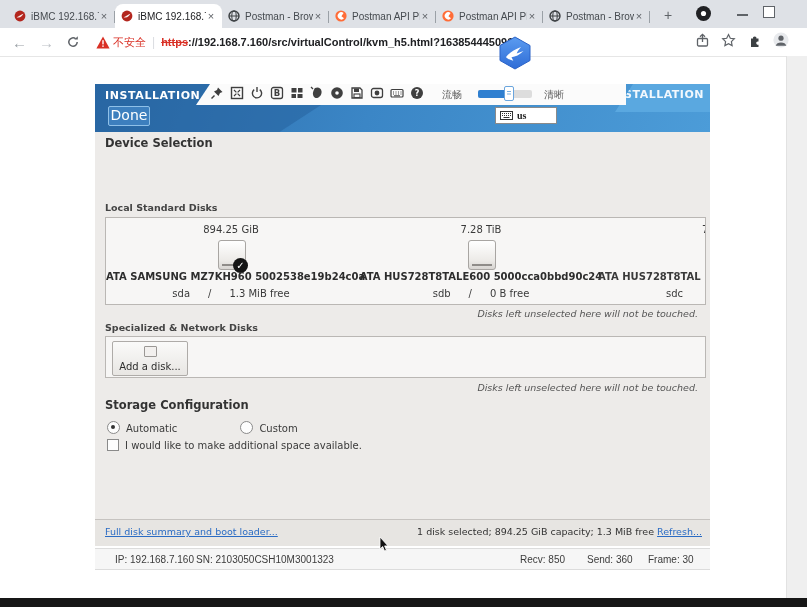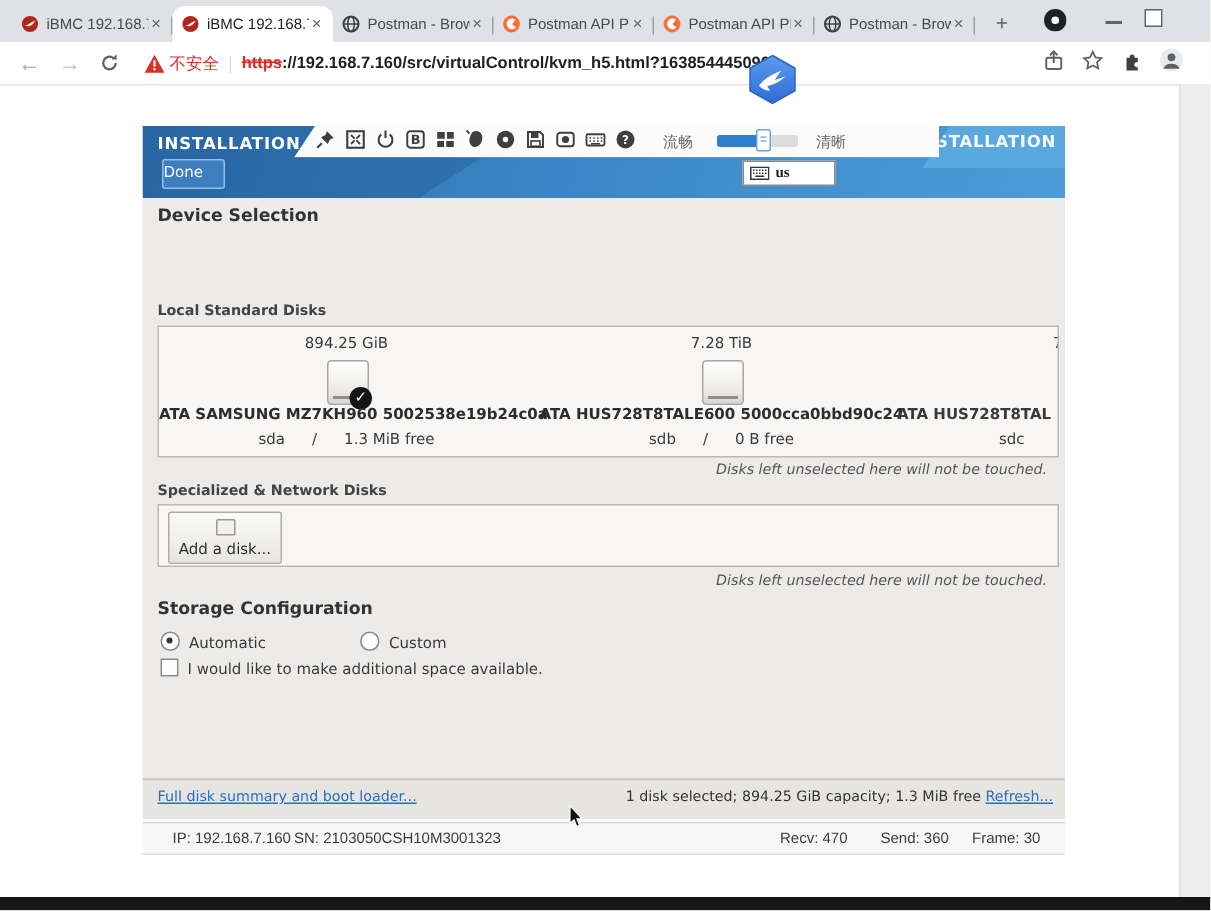--- a/index.html
+++ b/index.html
@@ -39,22 +39,22 @@
   
   #kvm{position:absolute;left:95px;top:84px;width:615px;height:487px;overflow:hidden;
        font-family:"DejaVu Sans",sans-serif;}
   .ana-header{position:absolute;left:0;top:0;width:615px;height:48px;
               background:linear-gradient(110deg,#2c6ca9 0%,#3b86c6 45%,#4c9cd8 100%);}
   .ana-header .dark{position:absolute;left:0;top:0;width:100%;height:100%;
               background:#26639f;clip-path:polygon(0 0,42% 0,30% 100%,0 100%);opacity:.55;}
   .ana-title{position:absolute;left:10px;top:5px;color:#fff;font-weight:bold;font-size:11px;
              letter-spacing:.6px;white-space:nowrap;}
   .done-btn{position:absolute;left:13px;top:22px;width:40px;height:18px;background:#3d7fbe;
-            border:1px solid #8fc0e8;border-radius:2px;color:#fff;font-size:10px;
-            line-height:17px;}
+            border:1px solid #8fc0e8;border-radius:2px;color:#fff;font-size:14px;
+            text-align:center;line-height:17px;}
   .banner-right{position:absolute;right:0;top:0;width:95px;height:28px;background:#5aa8e0;
             clip-path:polygon(18px 0,100% 0,100% 100%,0 100%);color:#f2f8fd;font-weight:bold;
             font-size:11px;letter-spacing:.5px;text-align:right;line-height:22px;padding-right:6px;box-sizing:border-box;}
   .kbd-indicator{position:absolute;left:400px;top:23px;width:62px;height:17px;background:#fff;
             border:1px solid #8a8a8a;display:flex;align-items:center;gap:4px;padding-left:4px;box-sizing:border-box;}
   .kbd-indicator .kl{font-size:10px;font-weight:bold;color:#222;font-family:Liberation Serif, serif;}
   
   .kvmbar{position:absolute;left:196px;top:84px;width:430px;height:21px;z-index:5;}
   .kvmbar .band{position:absolute;left:0;top:0;width:100%;height:100%;background:#fbfbfb;
             clip-path:polygon(14px 0,100% 0,100% 100%,0 100%);}
@@ -350,21 +350,21 @@
       <div class="ana-bottom">
         <span class="link" style="position:absolute;left:10px;top:6px">Full disk summary and boot loader...</span>
         <span class="summary" style="position:absolute;right:56px;top:6px">1 disk selected; 894.25 GiB capacity; 1.3 MiB free</span>
         <span class="link" style="position:absolute;right:8px;top:6px">Refresh...</span>
       </div>
     </div>
 
     <div class="kvm-status">
       <span style="left:20px">IP: 192.168.7.160</span>
       <span style="left:101px">SN: 2103050CSH10M3001323</span>
-      <span style="left:425px">Recv: 470</span>
+      <span style="left:425px">Recv: 850</span>
       <span style="left:492px">Send: 360</span>
       <span style="left:553px">Frame: 30</span>
     </div>
   </div>
 
   <svg class="cursor" viewBox="0 0 11 16">
     <path d="M1 0v12l2.7-2.5 1.8 4.5 1.9-.8-1.8-4.3H9z" fill="#111" stroke="#fff" stroke-width=".8"></path>
   </svg>
 
   <div class="scrollcol"></div>

